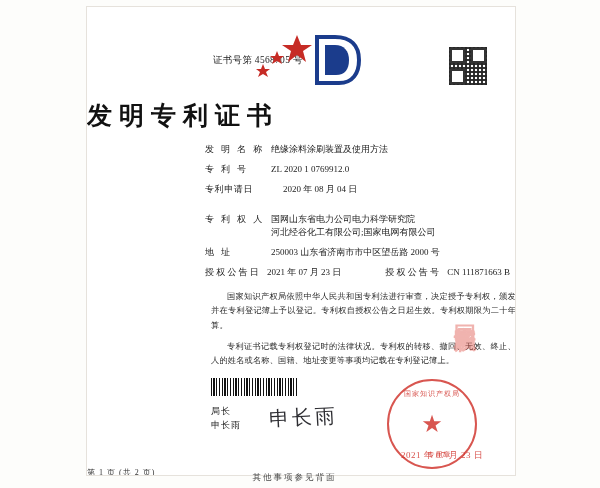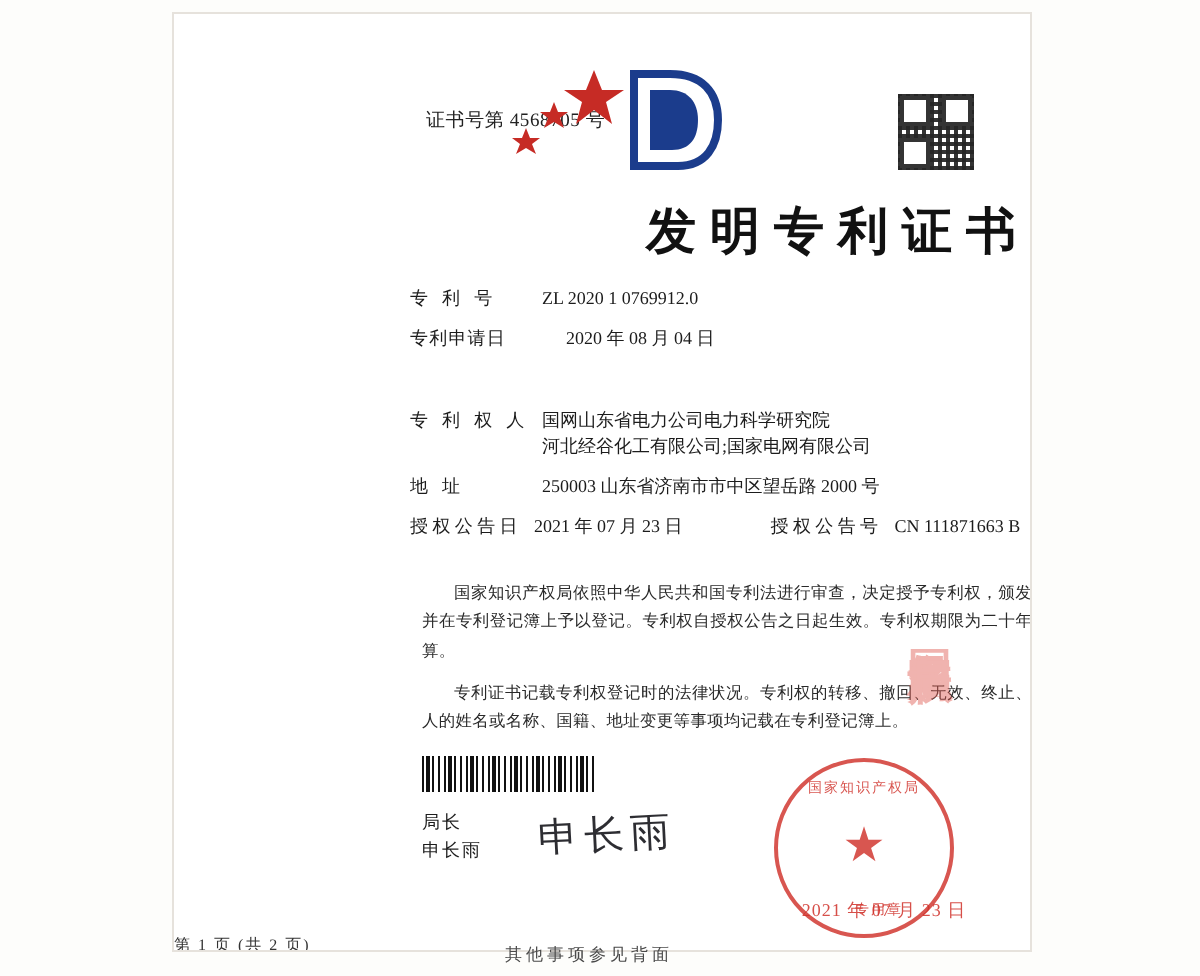--- a/index.html
+++ b/index.html
@@ -84,21 +84,21 @@
     height: 62px;
     display: flex;
     justify-content: center;
     align-items: center;
   }
   .title {
     position: absolute;
     left: 0;
     right: 0;
     top: 92px;
-    text-align: right;
+    text-align: left;
     font-family: Liberation Sans, sans-serif;
     font-size: 25px;
     font-weight: bold;
     letter-spacing: 7px;
     color: #111;
   }
   .fields {
     position: absolute;
     left: 118px;
     top: 136px;
@@ -280,33 +280,37 @@
         <polygon points="22,33 24,38 29,38 25,41 27,46 22,43 17,46 19,41 15,38 20,38" fill="#c62b25"></polygon>
         <path d="M76 6 L76 52 L98 52 C112 52 118 42 118 29 C118 15 110 6 94 6 Z" fill="none" stroke="#1b3c8c" stroke-width="4"></path>
         <path d="M84 14 L84 44 L95 44 C104 44 108 38 108 29 C108 20 103 14 94 14 Z" fill="#1b3c8c"></path>
       </svg>
     </div>
 
     <div class="title">发明专利证书</div>
 
     <div class="fields">
 
+      <div class="frow">
+        <div class="flabel">发 明 名 称</div>
+        <div class="fvalue">绝缘涂料涂刷装置及使用方法</div>
+      </div>
 
 
       <div class="frow">
         <div class="flabel">专 利 号</div>
         <div class="fvalue">ZL 2020 1 0769912.0</div>
       </div>
 
       <div class="frow wide">
         <div class="flabel tight">专利申请日</div>
         <div class="fvalue">2020 年 08 月 04 日</div>
       </div>
 
-      <div class="frow" style="margin-top:28px">
+      <div class="frow" style="margin-top:17px">
         <div class="flabel">专 利 权 人</div>
         <div class="fvalue" style="white-space:pre-line">国网山东省电力公司电力科学研究院
 河北经谷化工有限公司;国家电网有限公司</div>
       </div>
 
       <div class="frow">
         <div class="flabel">地 址</div>
         <div class="fvalue">250003 山东省济南市市中区望岳路 2000 号</div>
       </div>
 

